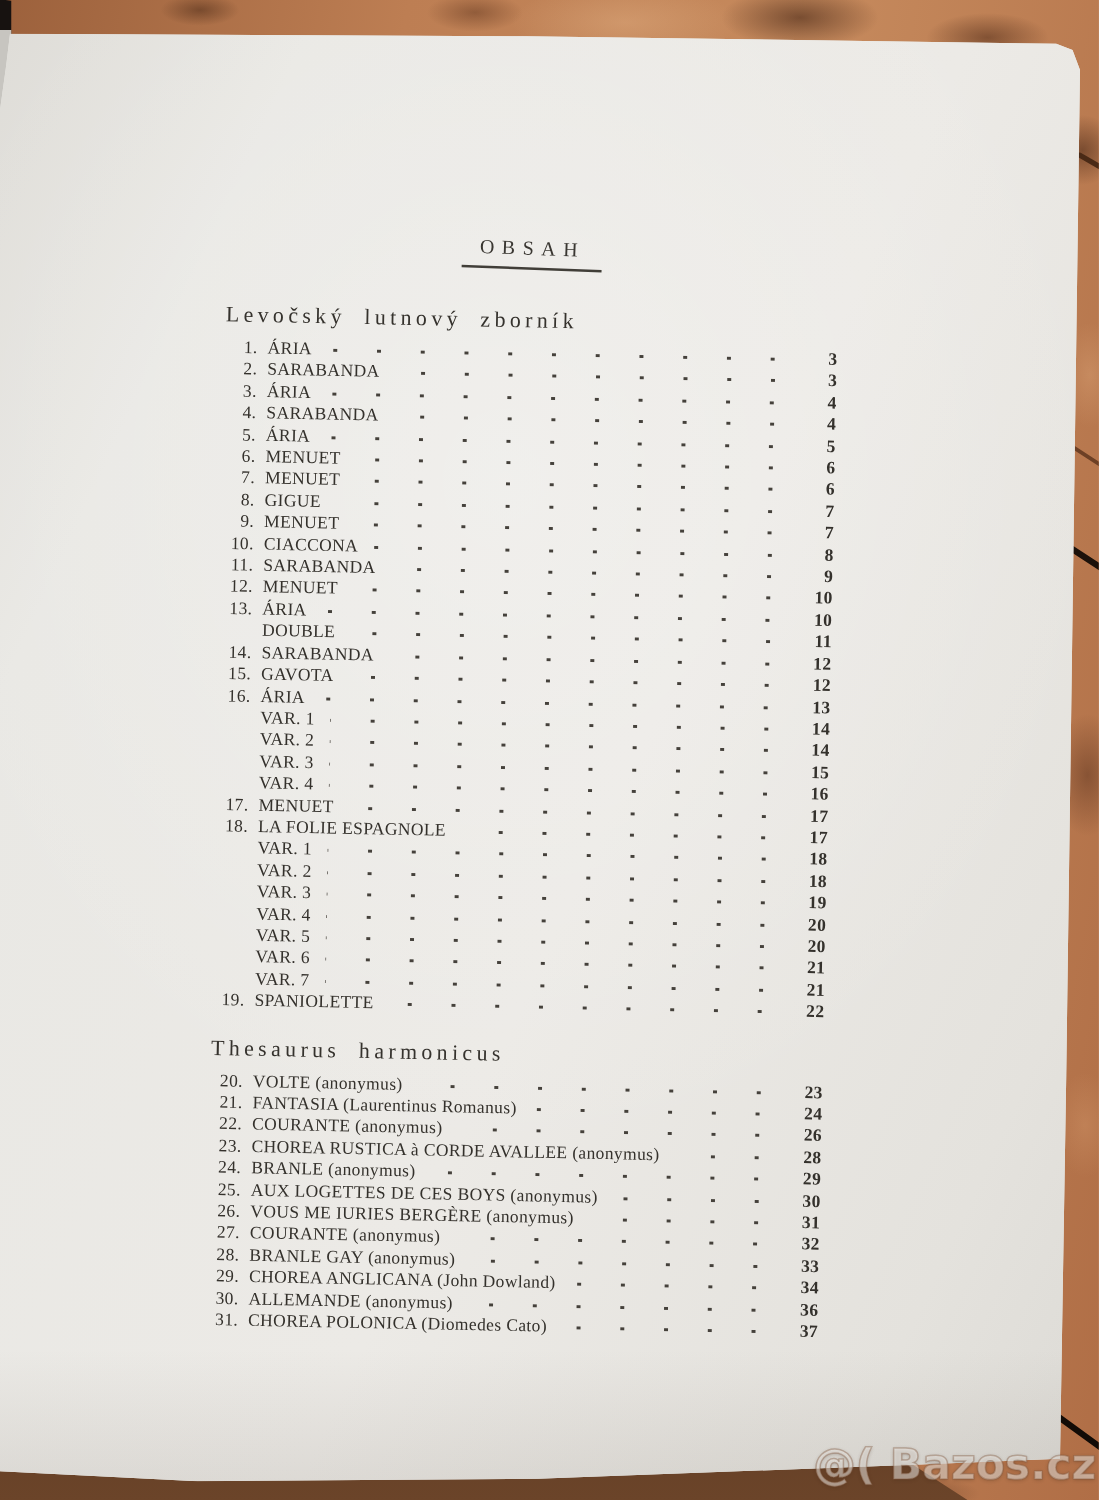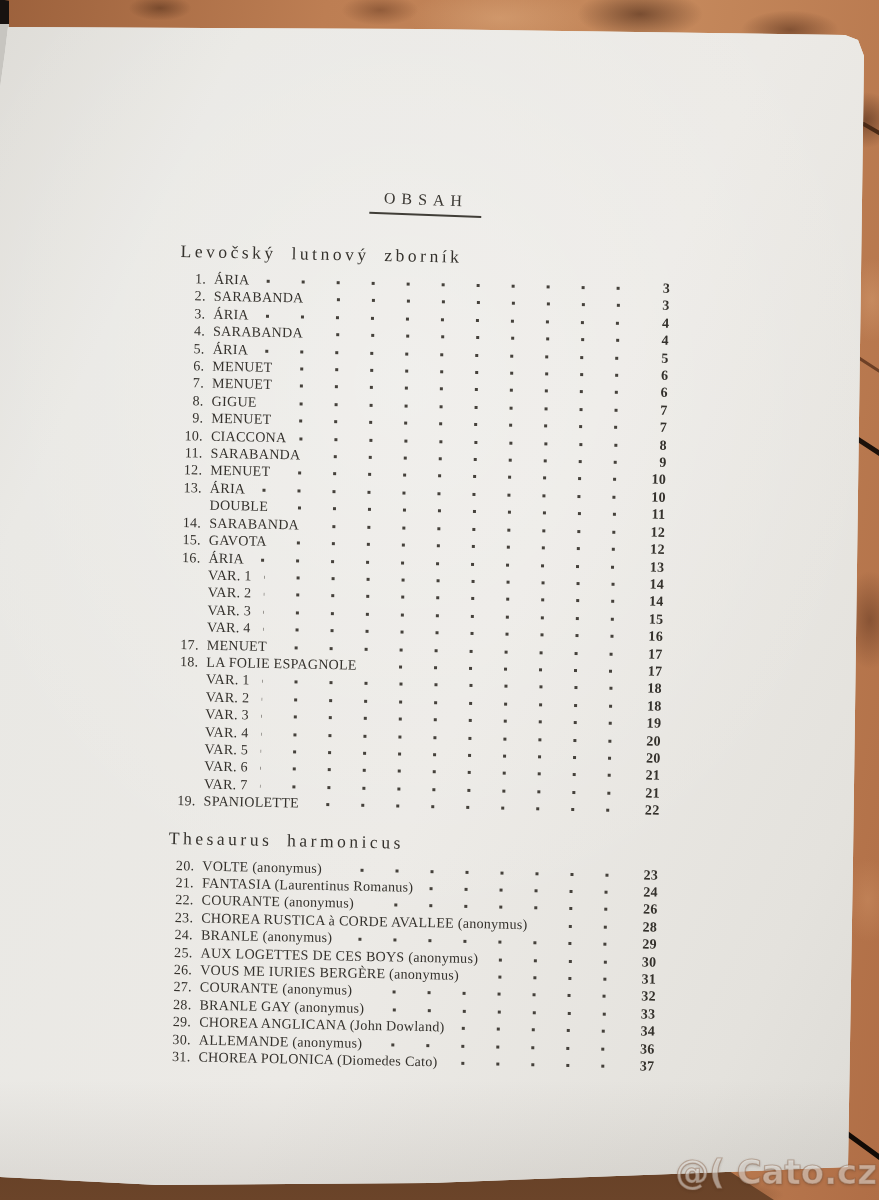--- a/index.html
+++ b/index.html
@@ -400,13 +400,13 @@
     <span class="name">CHOREA POLONICA (Diomedes Cato)</span>
     <span class="leader"></span>
     <span class="pg">37</span>
   </div>
 </div>
   </section>
 </div>
   </div>
 </div>
 
-<div id="watermark">@( Cato.cz</div>
+<div id="watermark">@( Bazos.cz</div>
 
 </body></html>

